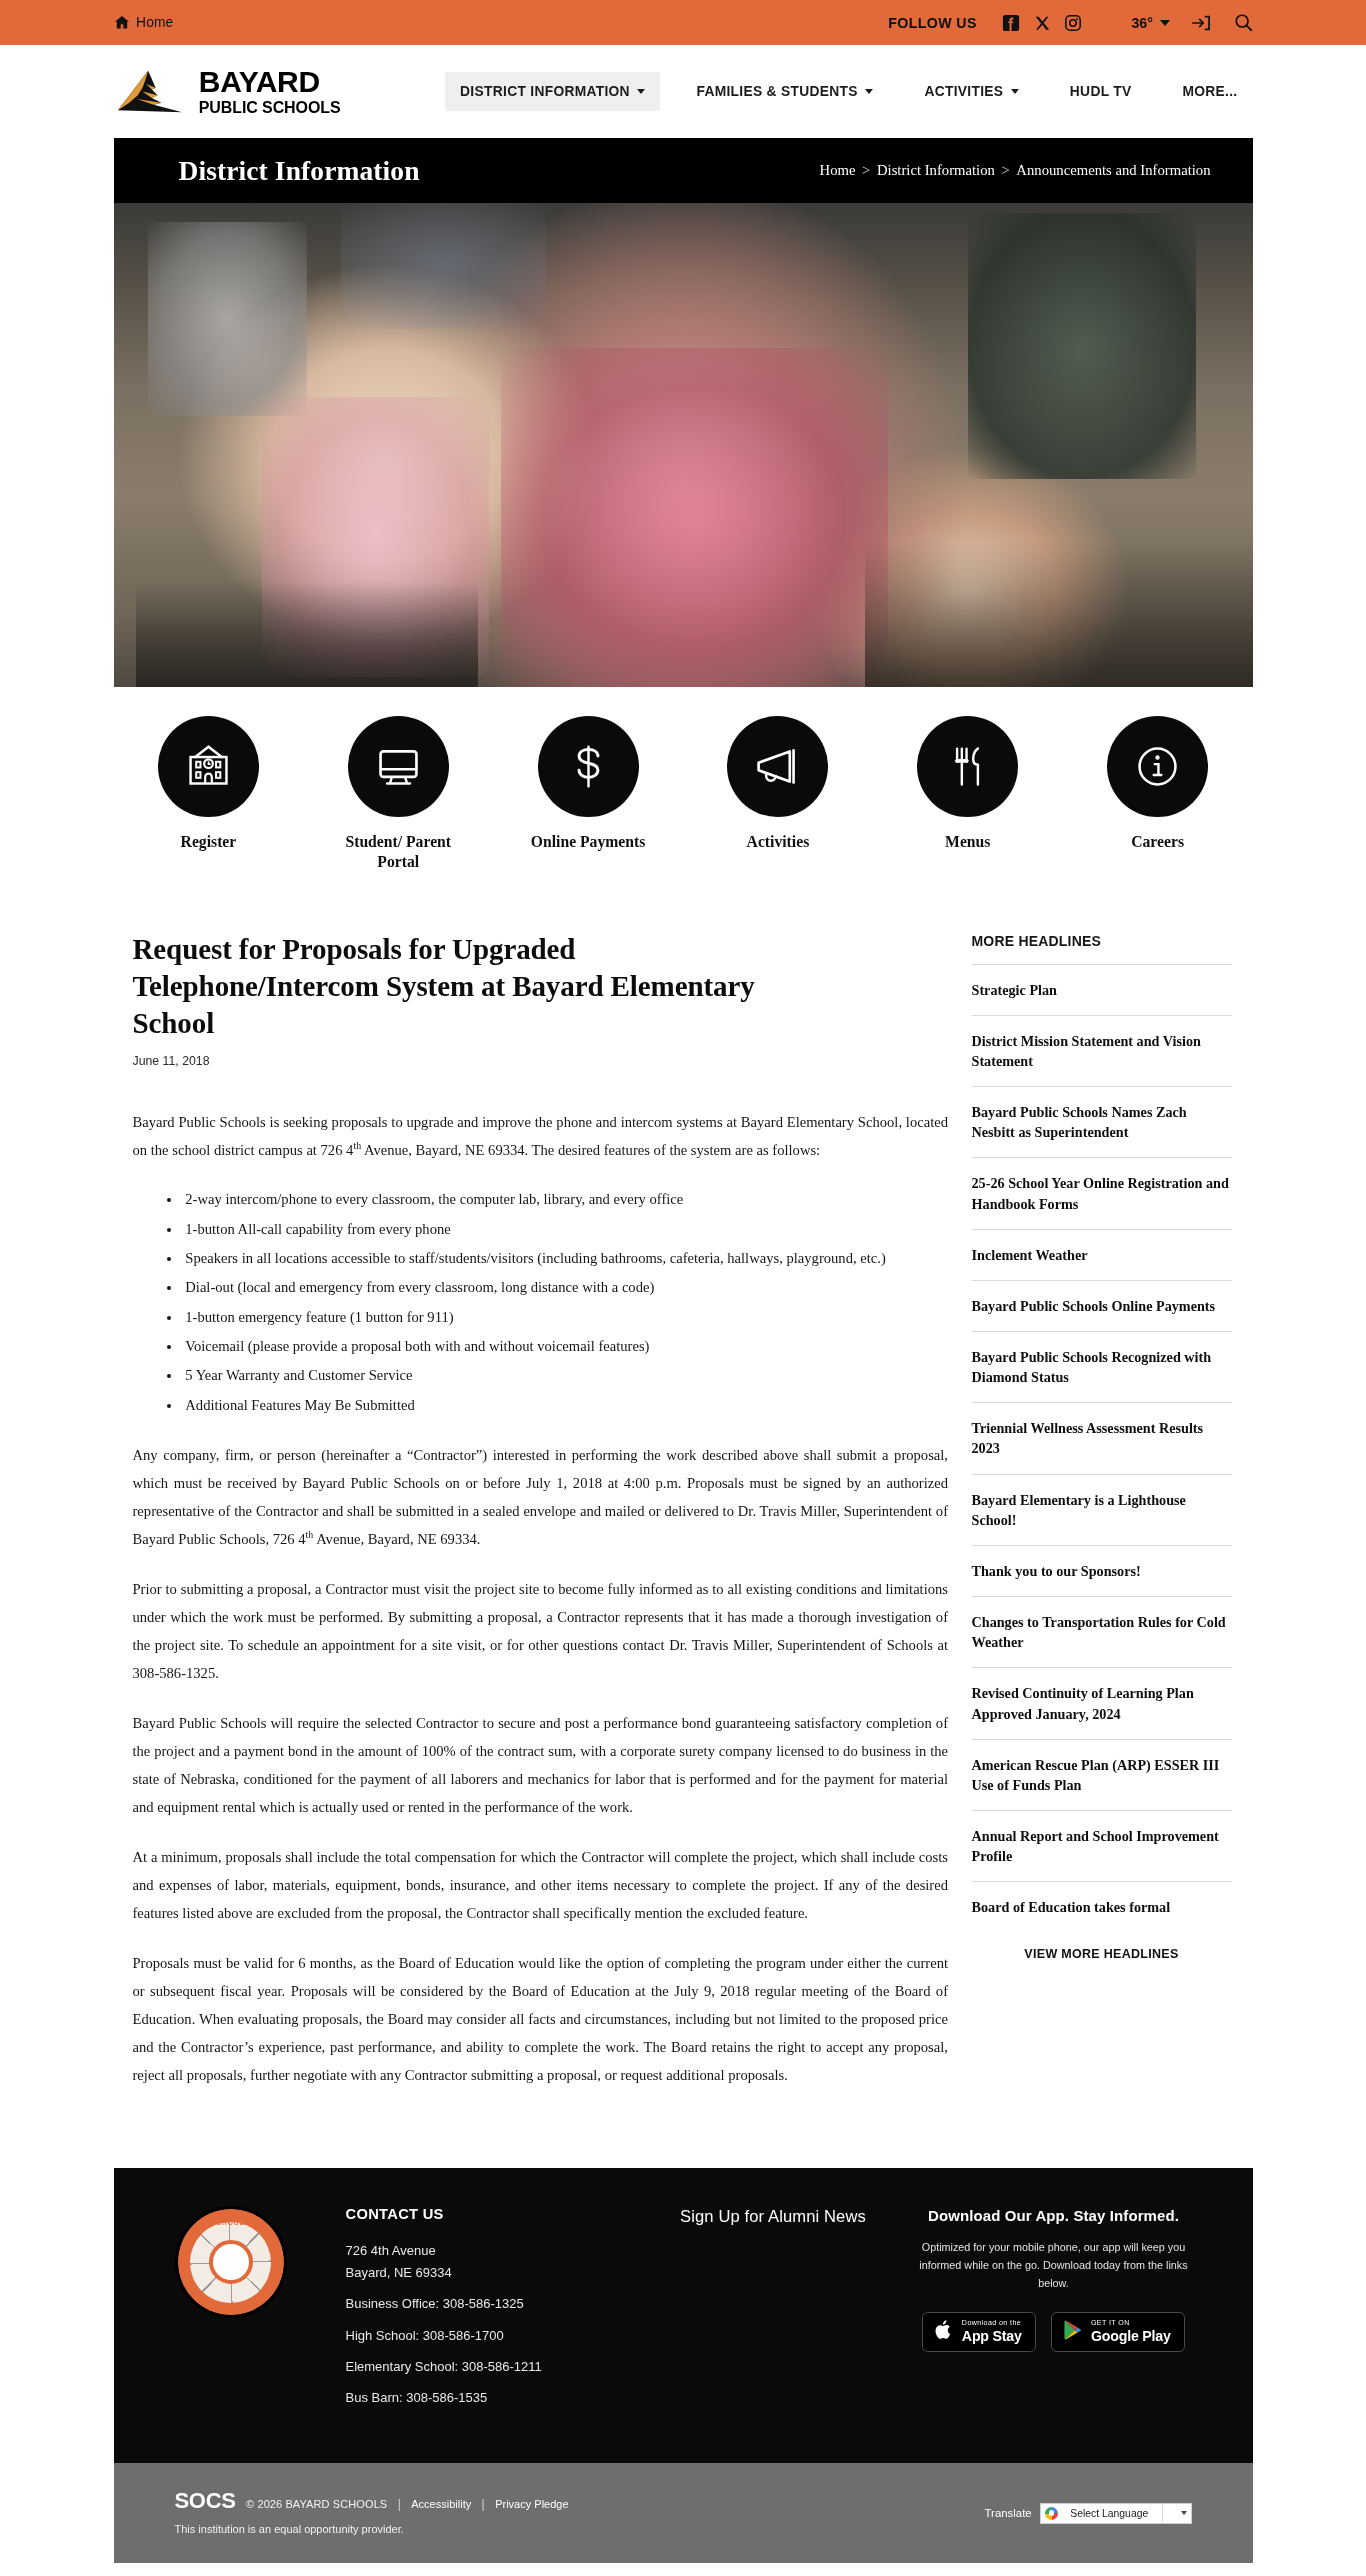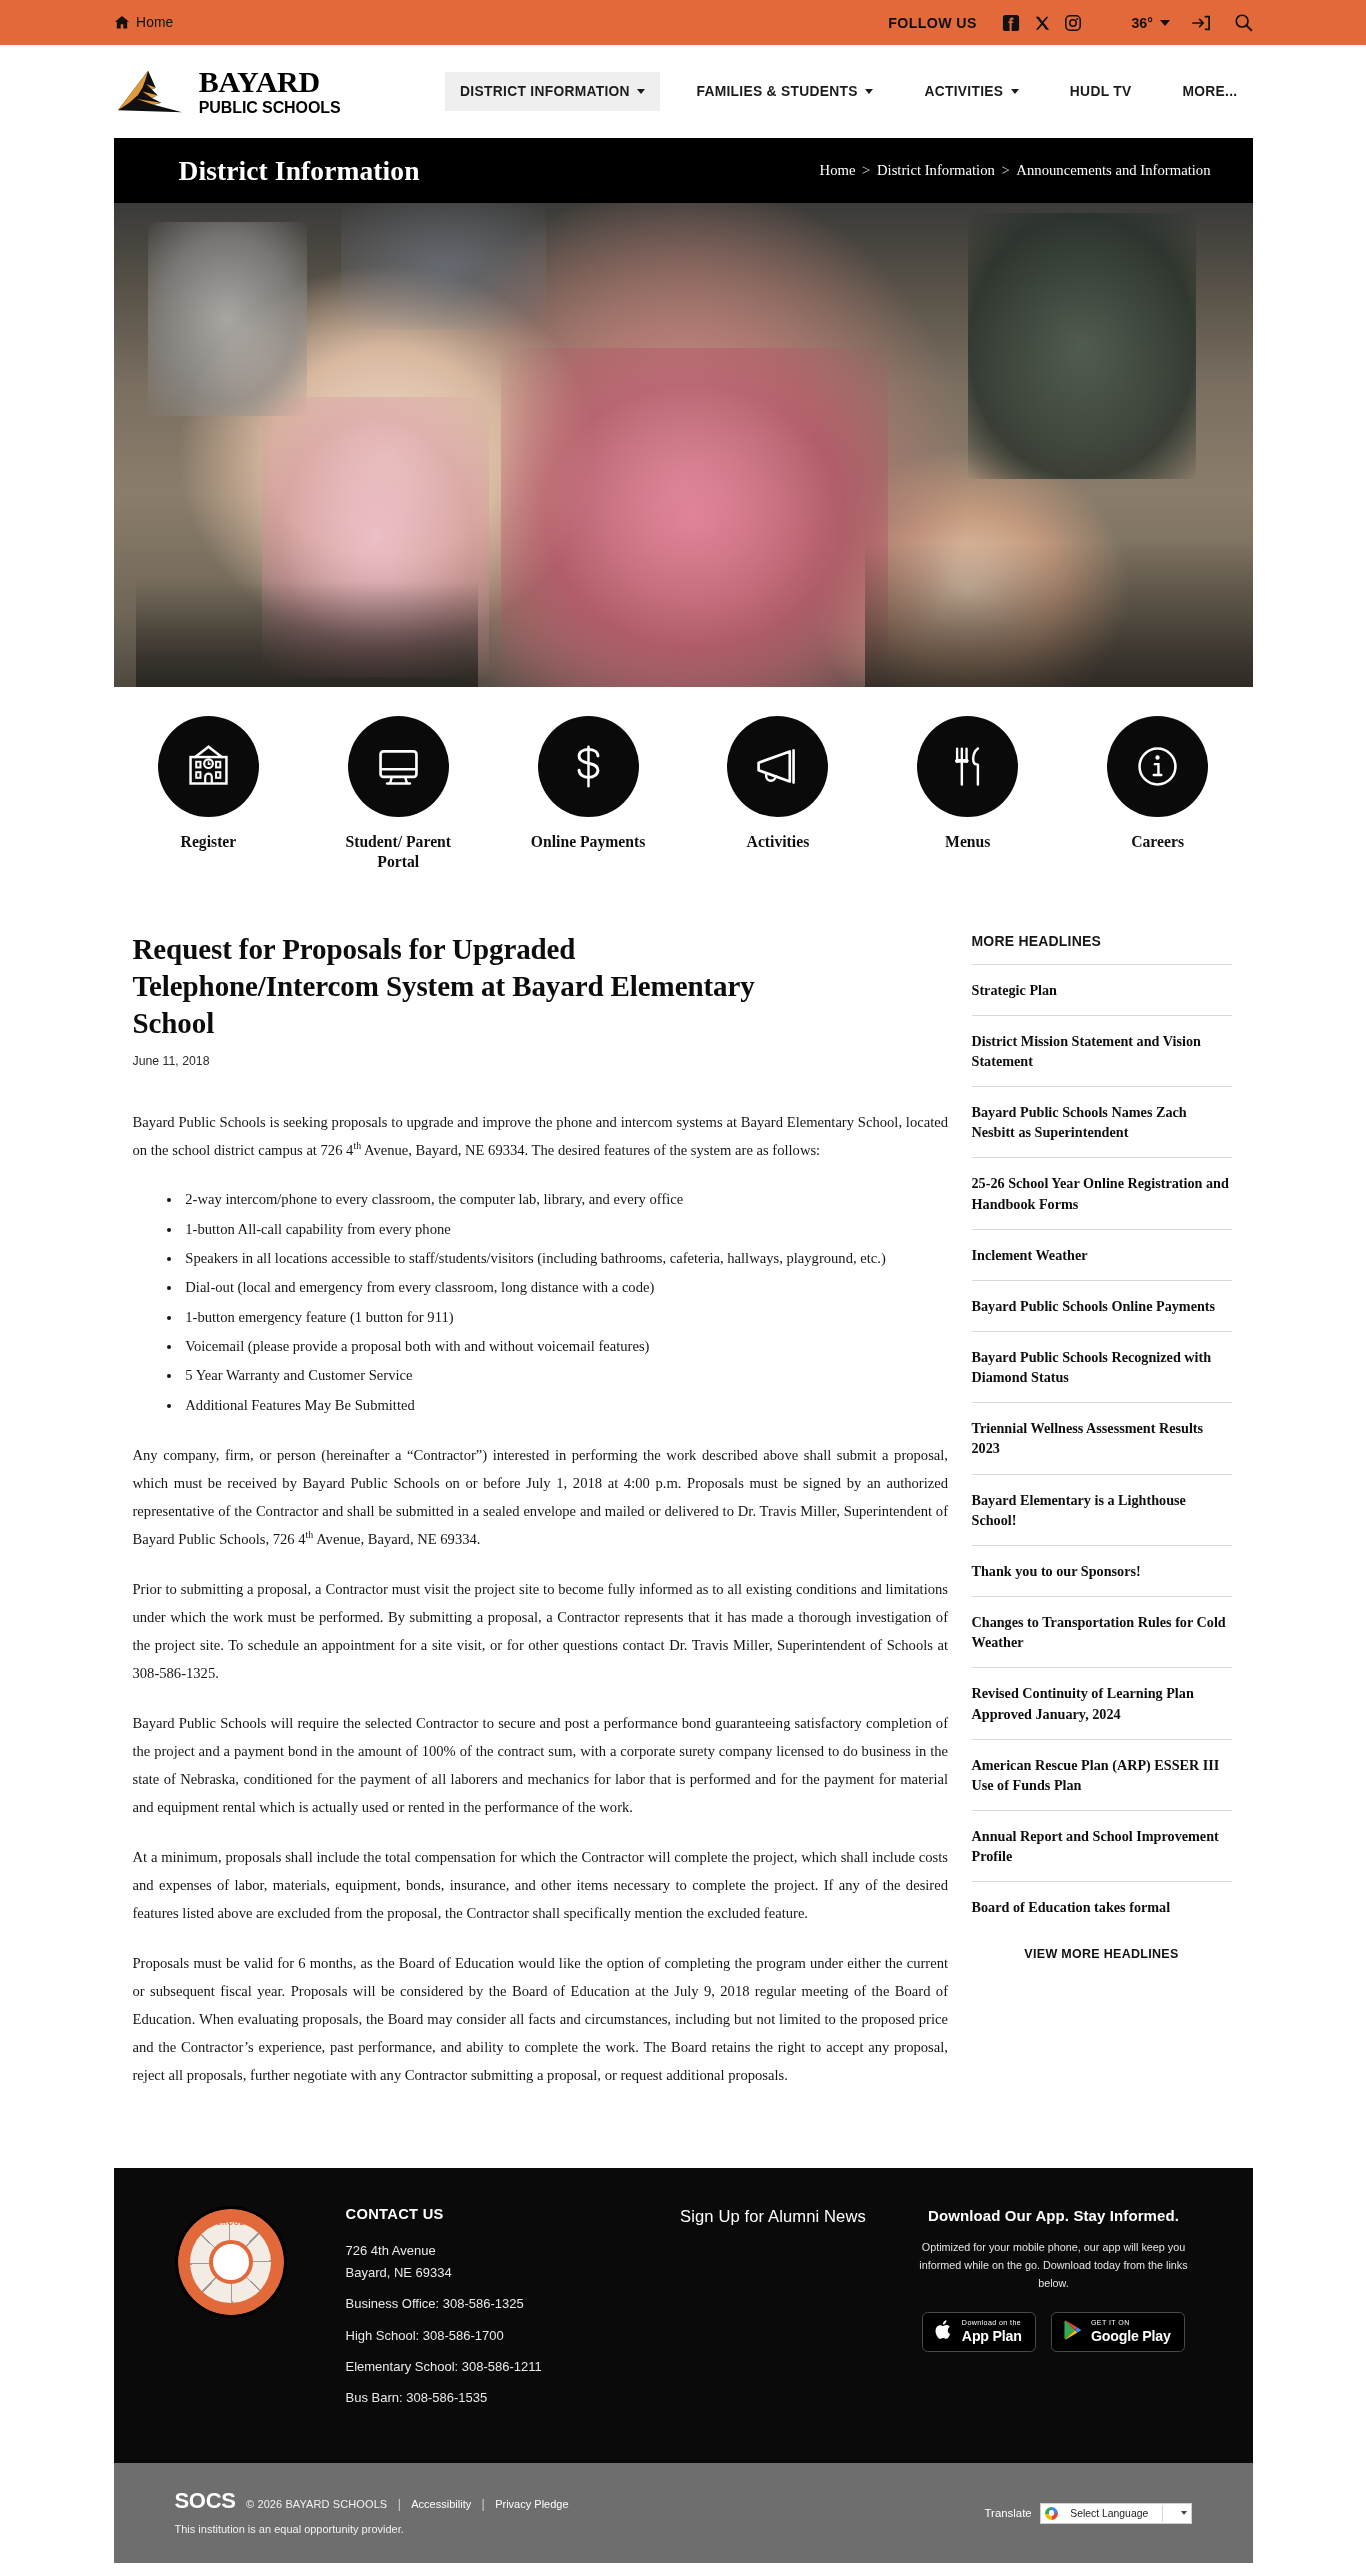--- a/index.html
+++ b/index.html
@@ -60,21 +60,21 @@
     height: 93px;
     display: flex; align-items: center;
   }
   .logo-wrap {
     display: flex; align-items: center; gap: 13.3px;
     width: 384px;
   }
   .logo-mark { width: 72px; height: 49px; position: relative; }
   .logo-text { display: flex; flex-direction: column; line-height: 1; }
   .logo-text .l1 {
-    font-size: 30px; font-weight: 800; letter-spacing: -0.3px; color: #000; font-family: Liberation Serif, serif;
+    font-size: 30px; font-weight: 800; letter-spacing: -0.3px; color: #000;
   }
   .logo-text .l2 {
     font-size: 16px; font-weight: 800; letter-spacing: -0.1px; color: #000;
     margin-top: 2.8px;
   }
   .mainnav { display: flex; align-items: center; flex: 1; height: 93px; }
   .navitem {
     font-size: 13.8px; font-weight: 700; color: #1b1b1b;
     letter-spacing: 0.3px;
     padding: 12.3px 15px;
@@ -639,21 +639,21 @@
       <div class="f-app-sub">Optimized for your mobile phone, our app will keep you informed while on the go. Download today from the links below.</div>
       <div class="badges">
         <a class="badge">
           <span>
             <svg width="19" height="22" viewBox="0 0 20 23">
                 <path d="M14.5 12.1c0-2.6 2-3.8 2.1-3.9-1.1-1.7-2.9-1.9-3.5-1.9-1.5-.1-2.8.9-3.5.9s-1.9-.9-3.1-.8C4.8 6.4 3.2 7.5 2.4 9c-1.6 2.9-.4 7.2 1.2 9.5.8 1.1 1.7 2.4 3 2.3 1.2 0 1.6-.8 3.1-.8s1.8.8 3 .8c1.3 0 2.1-1.2 2.9-2.3.9-1.3 1.3-2.6 1.3-2.7-.1 0-2.4-.9-2.4-3.7zM12.1 4.3c.6-.8 1.1-1.9 1-3-.9 0-2 .6-2.7 1.4-.6.7-1.1 1.8-1 2.9 1 .1 2-.5 2.7-1.3z" fill="#fff"></path>
               </svg>
           </span>
           <span class="bt">
             <span class="s">Download on the</span>
-            <span class="b">App Plan</span>
+            <span class="b">App Stay</span>
           </span>
         </a>
         <a class="badge">
           <span>
             <svg width="19" height="22" viewBox="0 0 20 23">
                 <path d="M2.2 1.6 12.6 11.5 2.2 21.4c-.4-.3-.7-.8-.7-1.5V3.1c0-.7.3-1.2.7-1.5z" fill="#34a853"></path>
                 <path d="M2.2 1.6 12.6 11.5l2.7-2.6L4.3 2.4c-.8-.5-1.6-1-2.1-.8z" fill="#ea4335"></path>
                 <path d="M2.2 21.4 12.6 11.5l2.7 2.6L4.3 20.6c-.8.5-1.6 1-2.1.8z" fill="#fbbc05"></path>
                 <path d="M15.3 8.9 18.2 10.6c1 .6 1 1.3 0 1.9l-2.9 1.6-2.7-2.6z" fill="#4285f4"></path>
               </svg>

